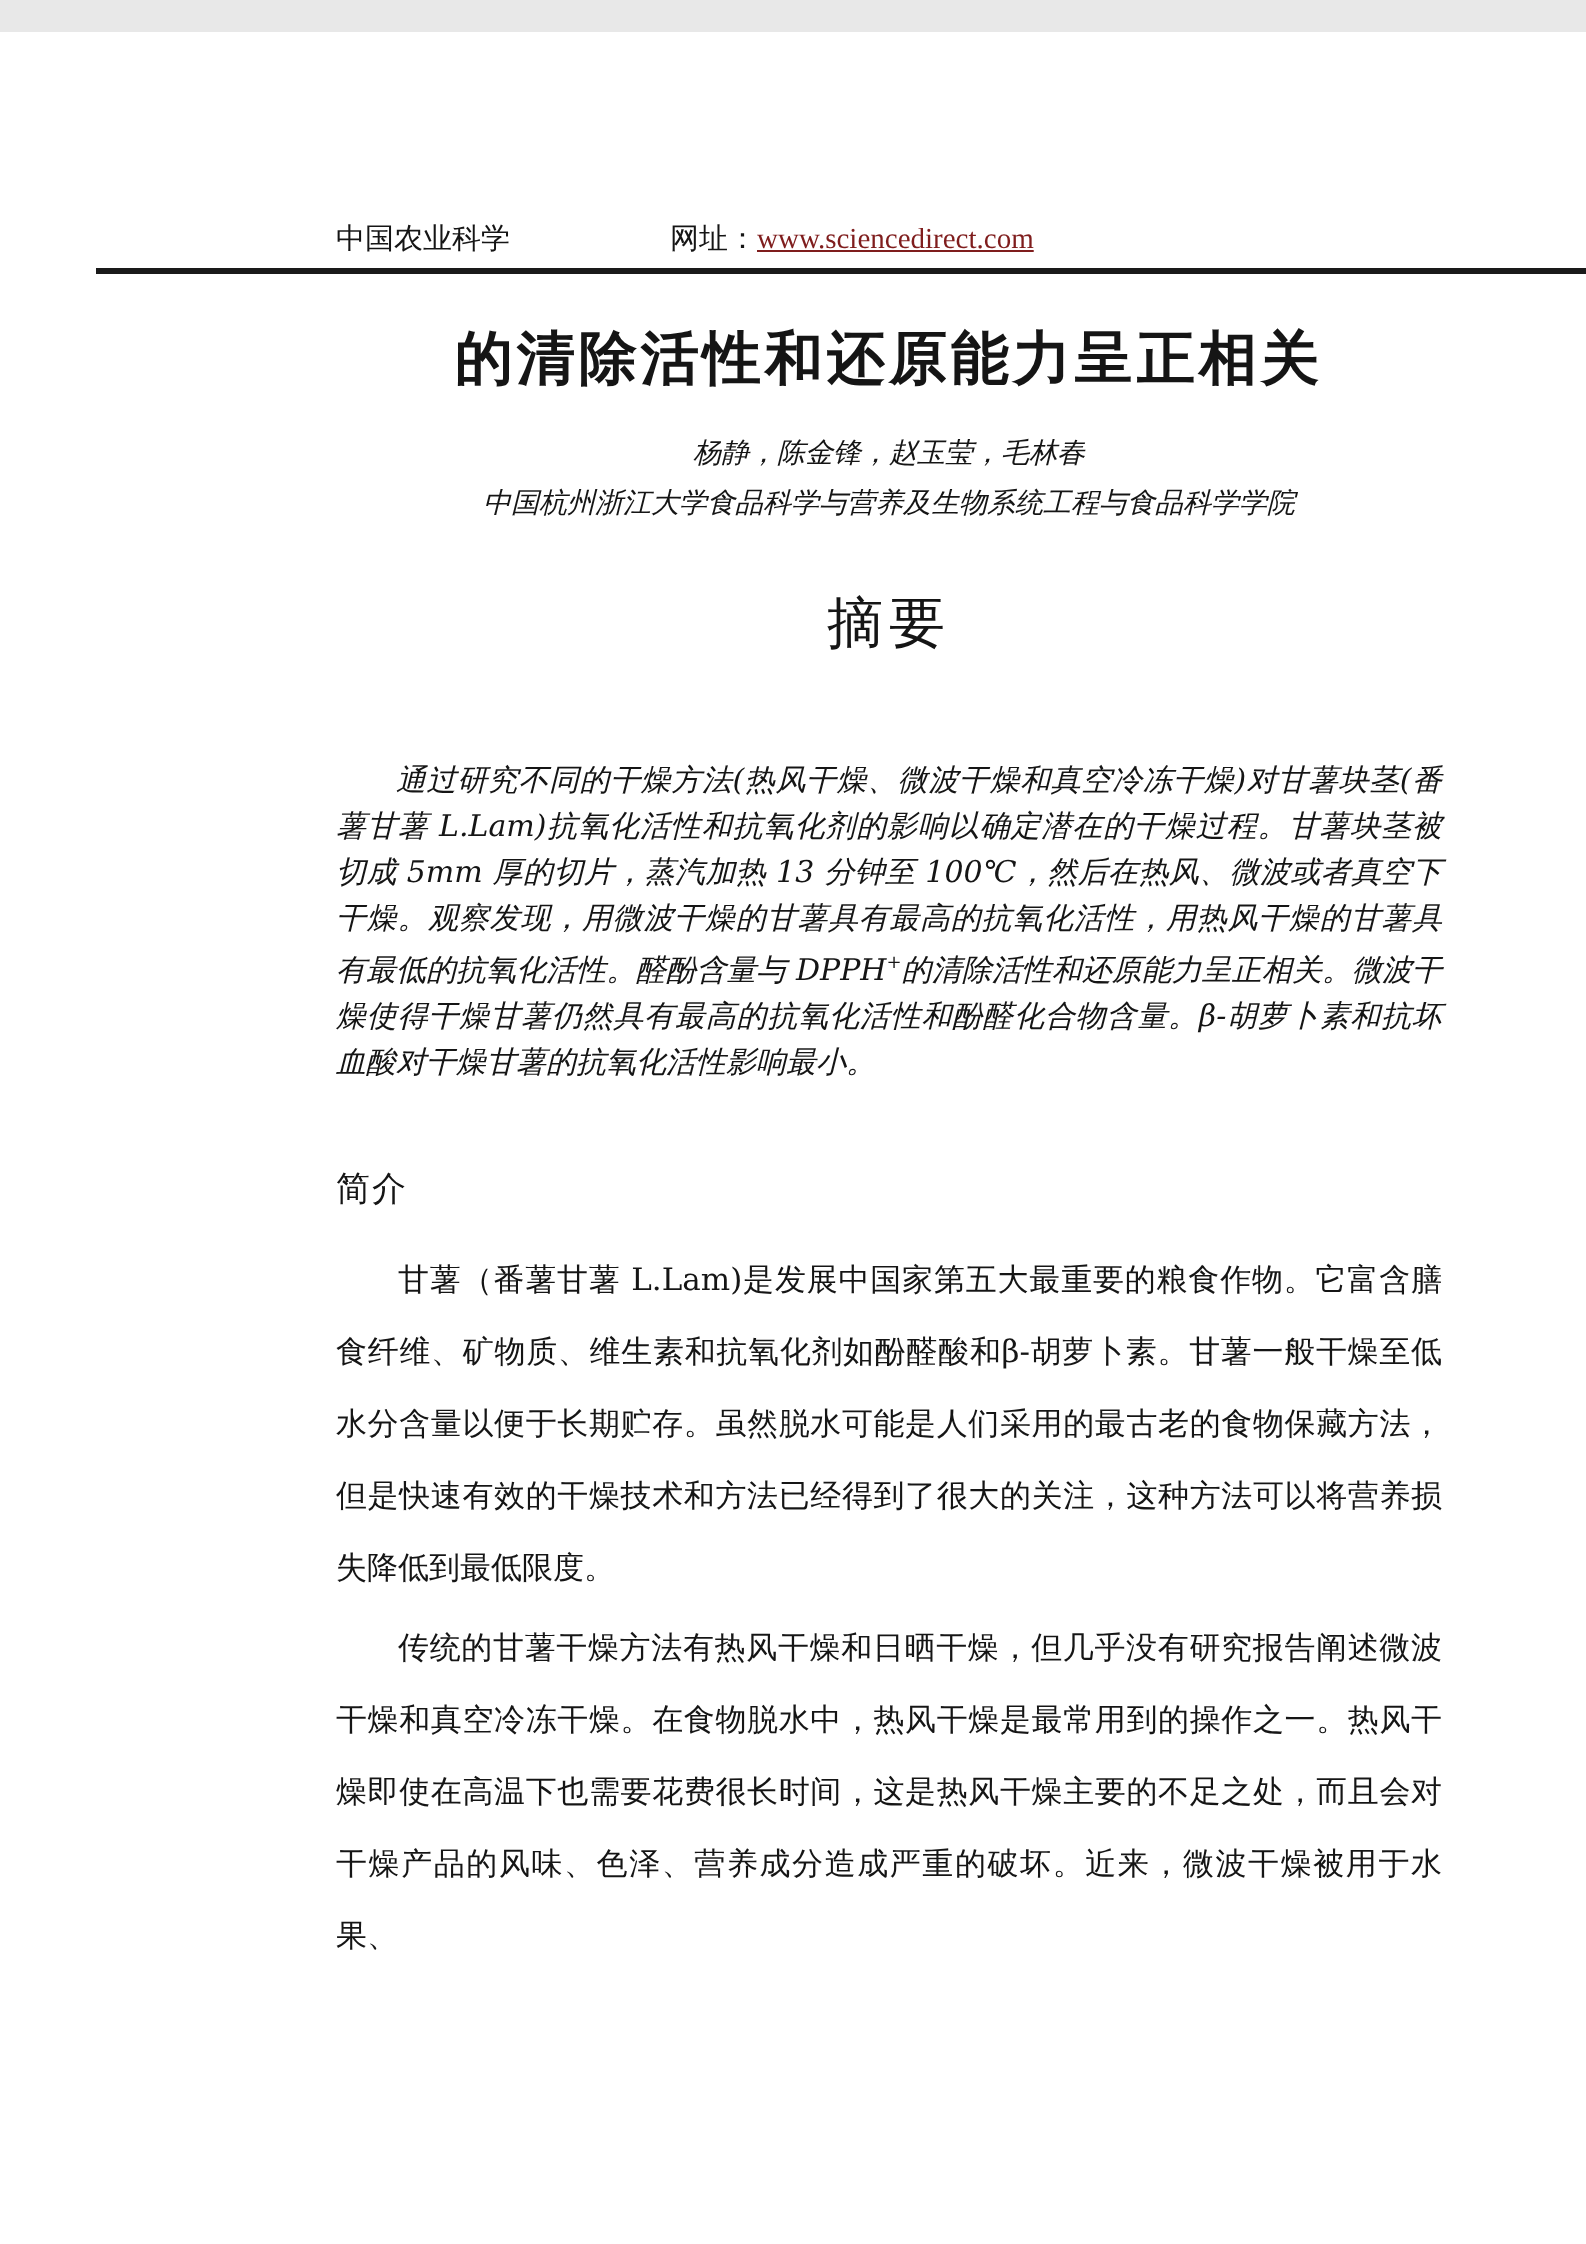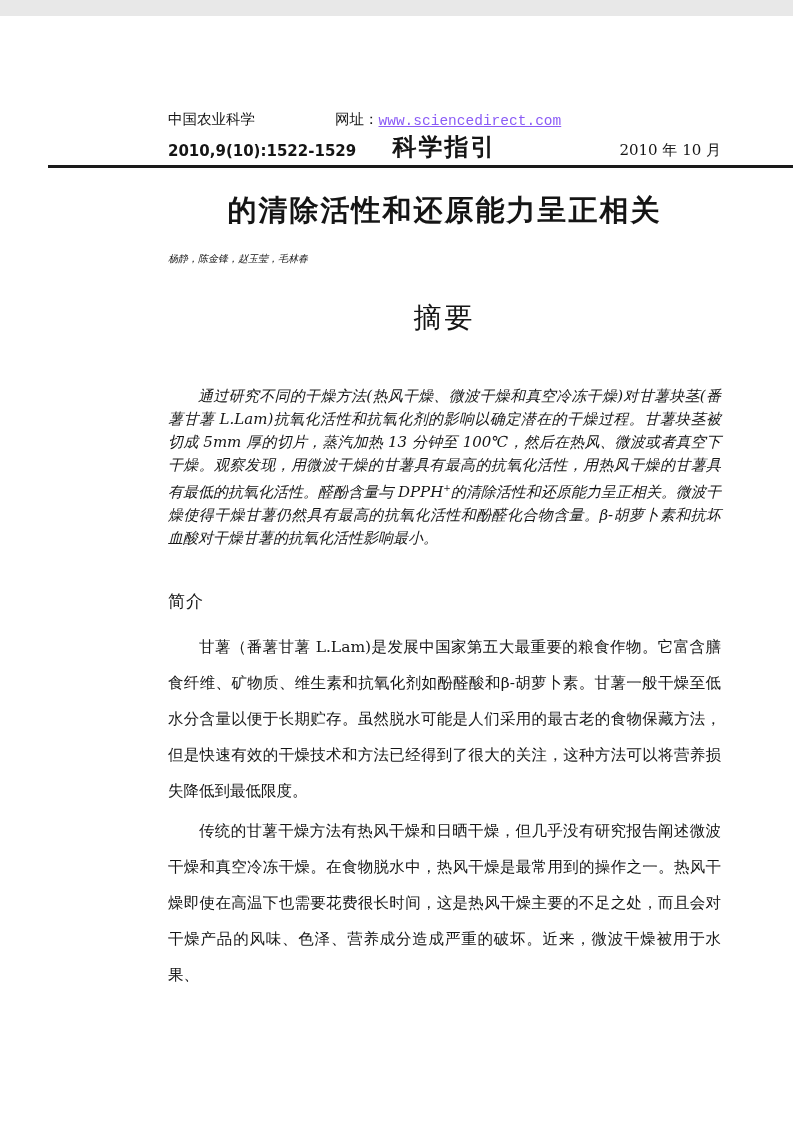--- a/index.html
+++ b/index.html
@@ -18,23 +18,23 @@
   .hrow1 {
     display: flex;
     align-items: baseline;
     margin: 94px 120px 0 120px;
     font-size: 14.5px;
   }
   .jname { width: 167px; font-family: "DejaVu Serif", serif; }
   .urlwrap { display: flex; align-items: flex-end; }
   .url-label { font-family: "DejaVu Serif", serif; }
   .hlink {
-    font-family: Liberation Mono, monospace;
+    font-family: Liberation Serif, serif;
     font-size: 14.5px;
-    color: #8b5cf6;
+    color: #7f1d1d;
     text-decoration: underline;
     cursor: pointer;
   }
   .hrow2 {
     display: flex;
     align-items: flex-end;
     margin: 6px 120px 0 120px;
   }
   .issue {
     flex: 1;
@@ -66,23 +66,24 @@
     margin: 25px 110px 0 110px;
     text-align: center;
     font-family: "DejaVu Sans", sans-serif;
     font-size: 29px;
     font-weight: 700;
     letter-spacing: 2px;
     line-height: 1.2;
   }
   .authors-block {
     margin: 18px 120px 0 120px;
-    font-size: 10px;
+    font-size: 14px;
     line-height: 25px;
     font-style: italic;
+    text-align: center;
   }
   .authors-block p { margin: 0; }
   .abstract-heading {
     margin: 28px 0 0 0;
     text-align: center;
     font-family: "DejaVu Sans", sans-serif;
     font-size: 28px;
     font-weight: 500;
     letter-spacing: 3px;
   }
@@ -124,34 +125,30 @@
 <div class="page">
 
   <header>
     <div class="hrow1">
       <span class="jname">中国农业科学</span>
       <span class="urlwrap">
         <span class="url-label">网址：</span>
         <a class="hlink">www.sciencedirect.com</a>
       </span>
     </div>
-    <div class="hrow2">
-      <span class="issue">2010,9(10):1522-1529</span>
-      <span class="jtitle">科学指引</span>
-      <span class="jdate">2010 年 10 月</span>
-    </div>
   </header>
 
   <hr class="rule">
 
   <main>
     <h1 class="title">的清除活性和还原能力呈正相关</h1>
 
     <div class="authors-block">
       <p>杨静，陈金锋，赵玉莹，毛林春</p>
+      <p>中国杭州浙江大学食品科学与营养及生物系统工程与食品科学学院</p>
     </div>
 
     <h2 class="abstract-heading">摘要</h2>
 
     <p class="abstract"><span>通过研究不同的干燥方法(热风干燥、微波干燥和真空冷冻干燥)对甘薯块茎(番薯甘薯 L.Lam)抗氧化活性和抗氧化剂的影响以确定潜在的干燥过程。甘薯块茎被切成 5mm 厚的切片，蒸汽加热 13 分钟至 100℃，然后在热风、微波或者真空下干燥。观察发现，用微波干燥的甘薯具有最高的抗氧化活性，用热风干燥的甘薯具有最低的抗氧化活性。醛酚含量与 DPPH</span><sup>+</sup><span>的清除活性和还原能力呈正相关。微波干燥使得干燥甘薯仍然具有最高的抗氧化活性和酚醛化合物含量。β-胡萝卜素和抗坏血酸对干燥甘薯的抗氧化活性影响最小。</span></p>
 
 
     <h2 class="intro-heading">简介</h2>
 
     <p class="intro">甘薯（番薯甘薯 L.Lam)是发展中国家第五大最重要的粮食作物。它富含膳食纤维、矿物质、维生素和抗氧化剂如酚醛酸和β-胡萝卜素。甘薯一般干燥至低水分含量以便于长期贮存。虽然脱水可能是人们采用的最古老的食物保藏方法，但是快速有效的干燥技术和方法已经得到了很大的关注，这种方法可以将营养损失降低到最低限度。</p>

